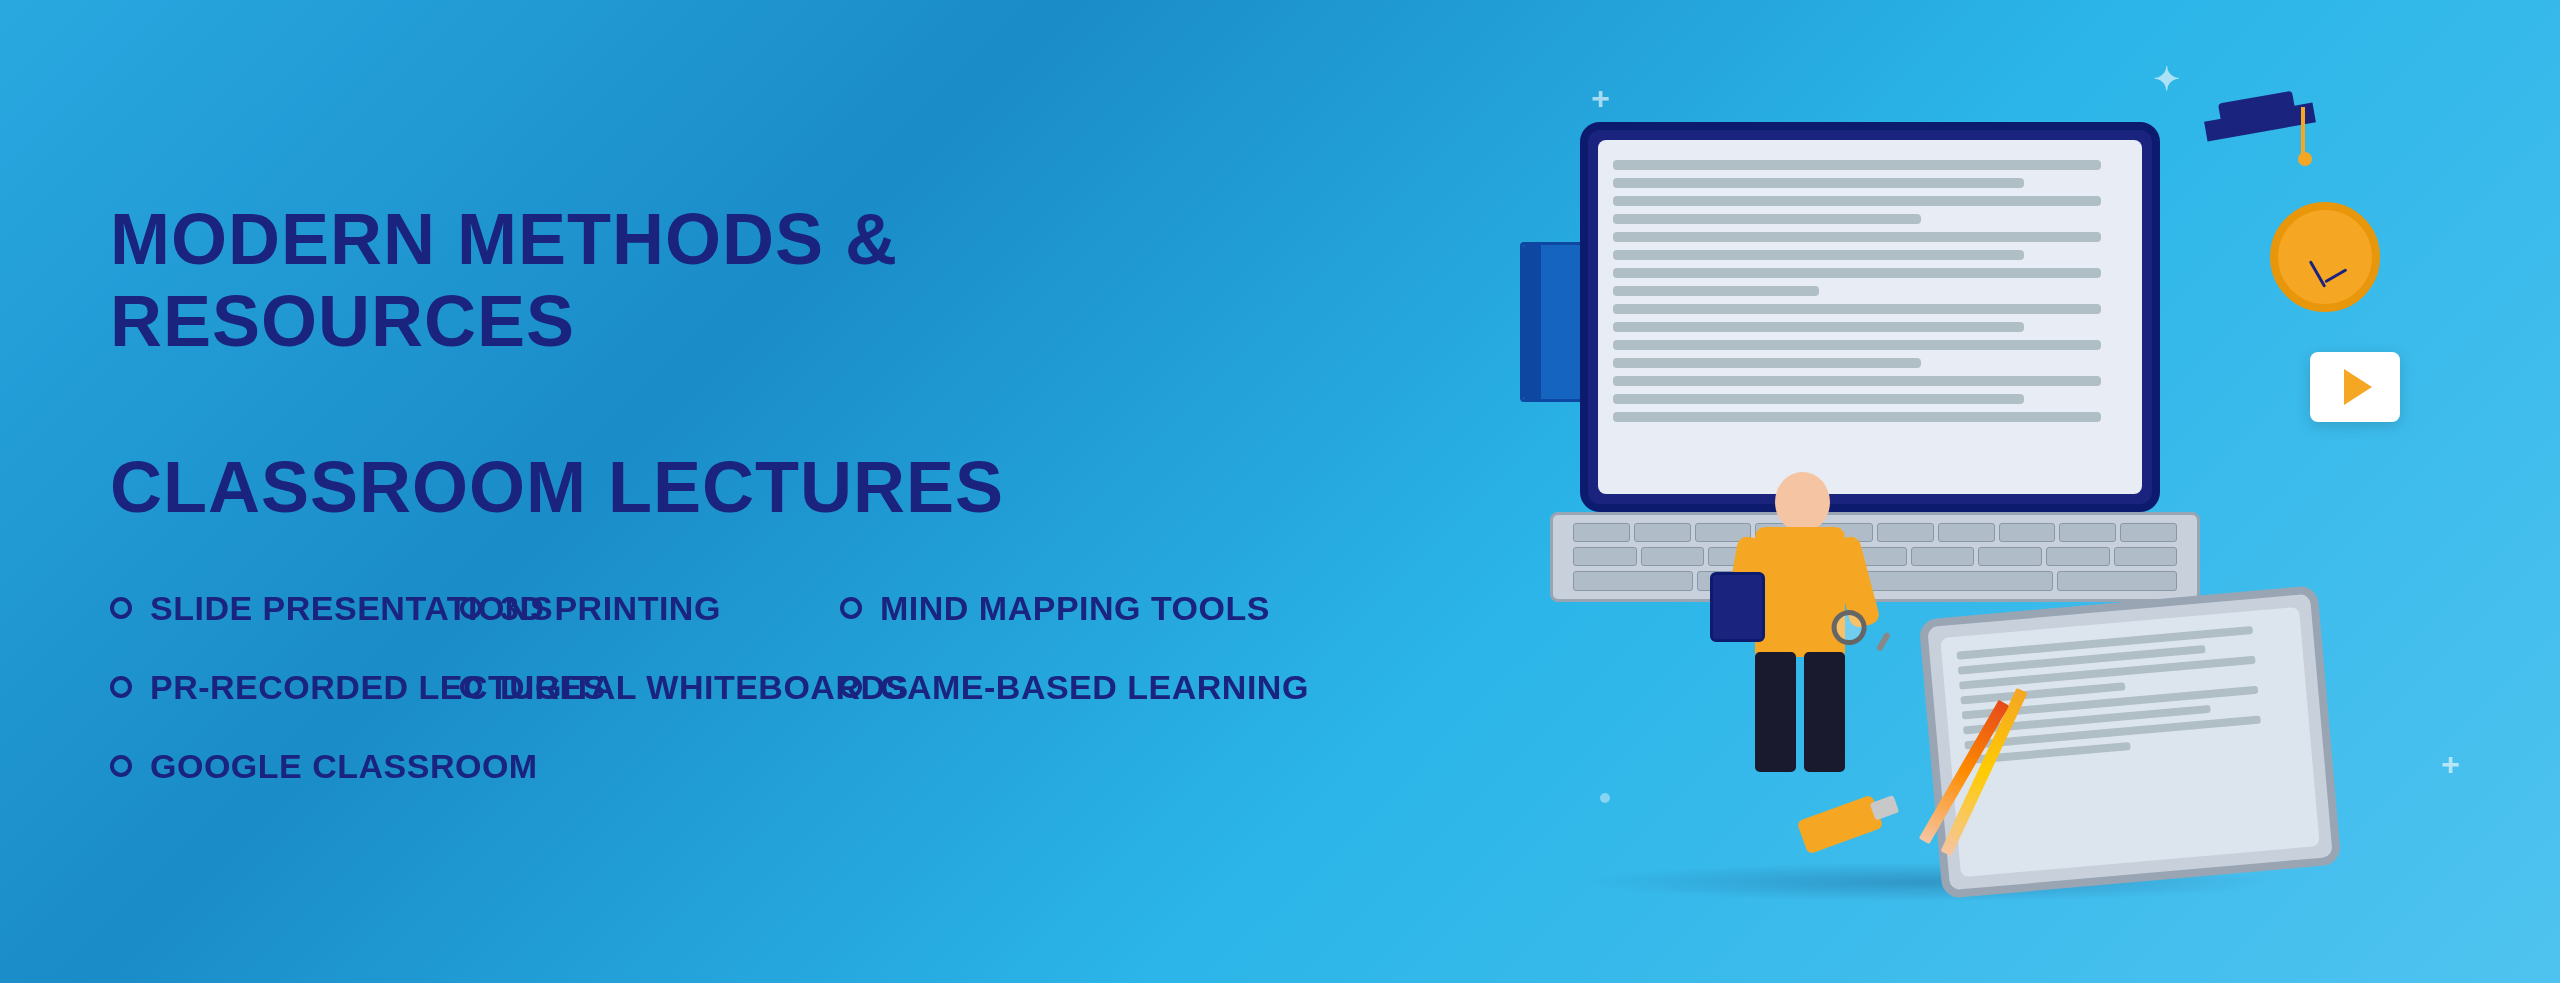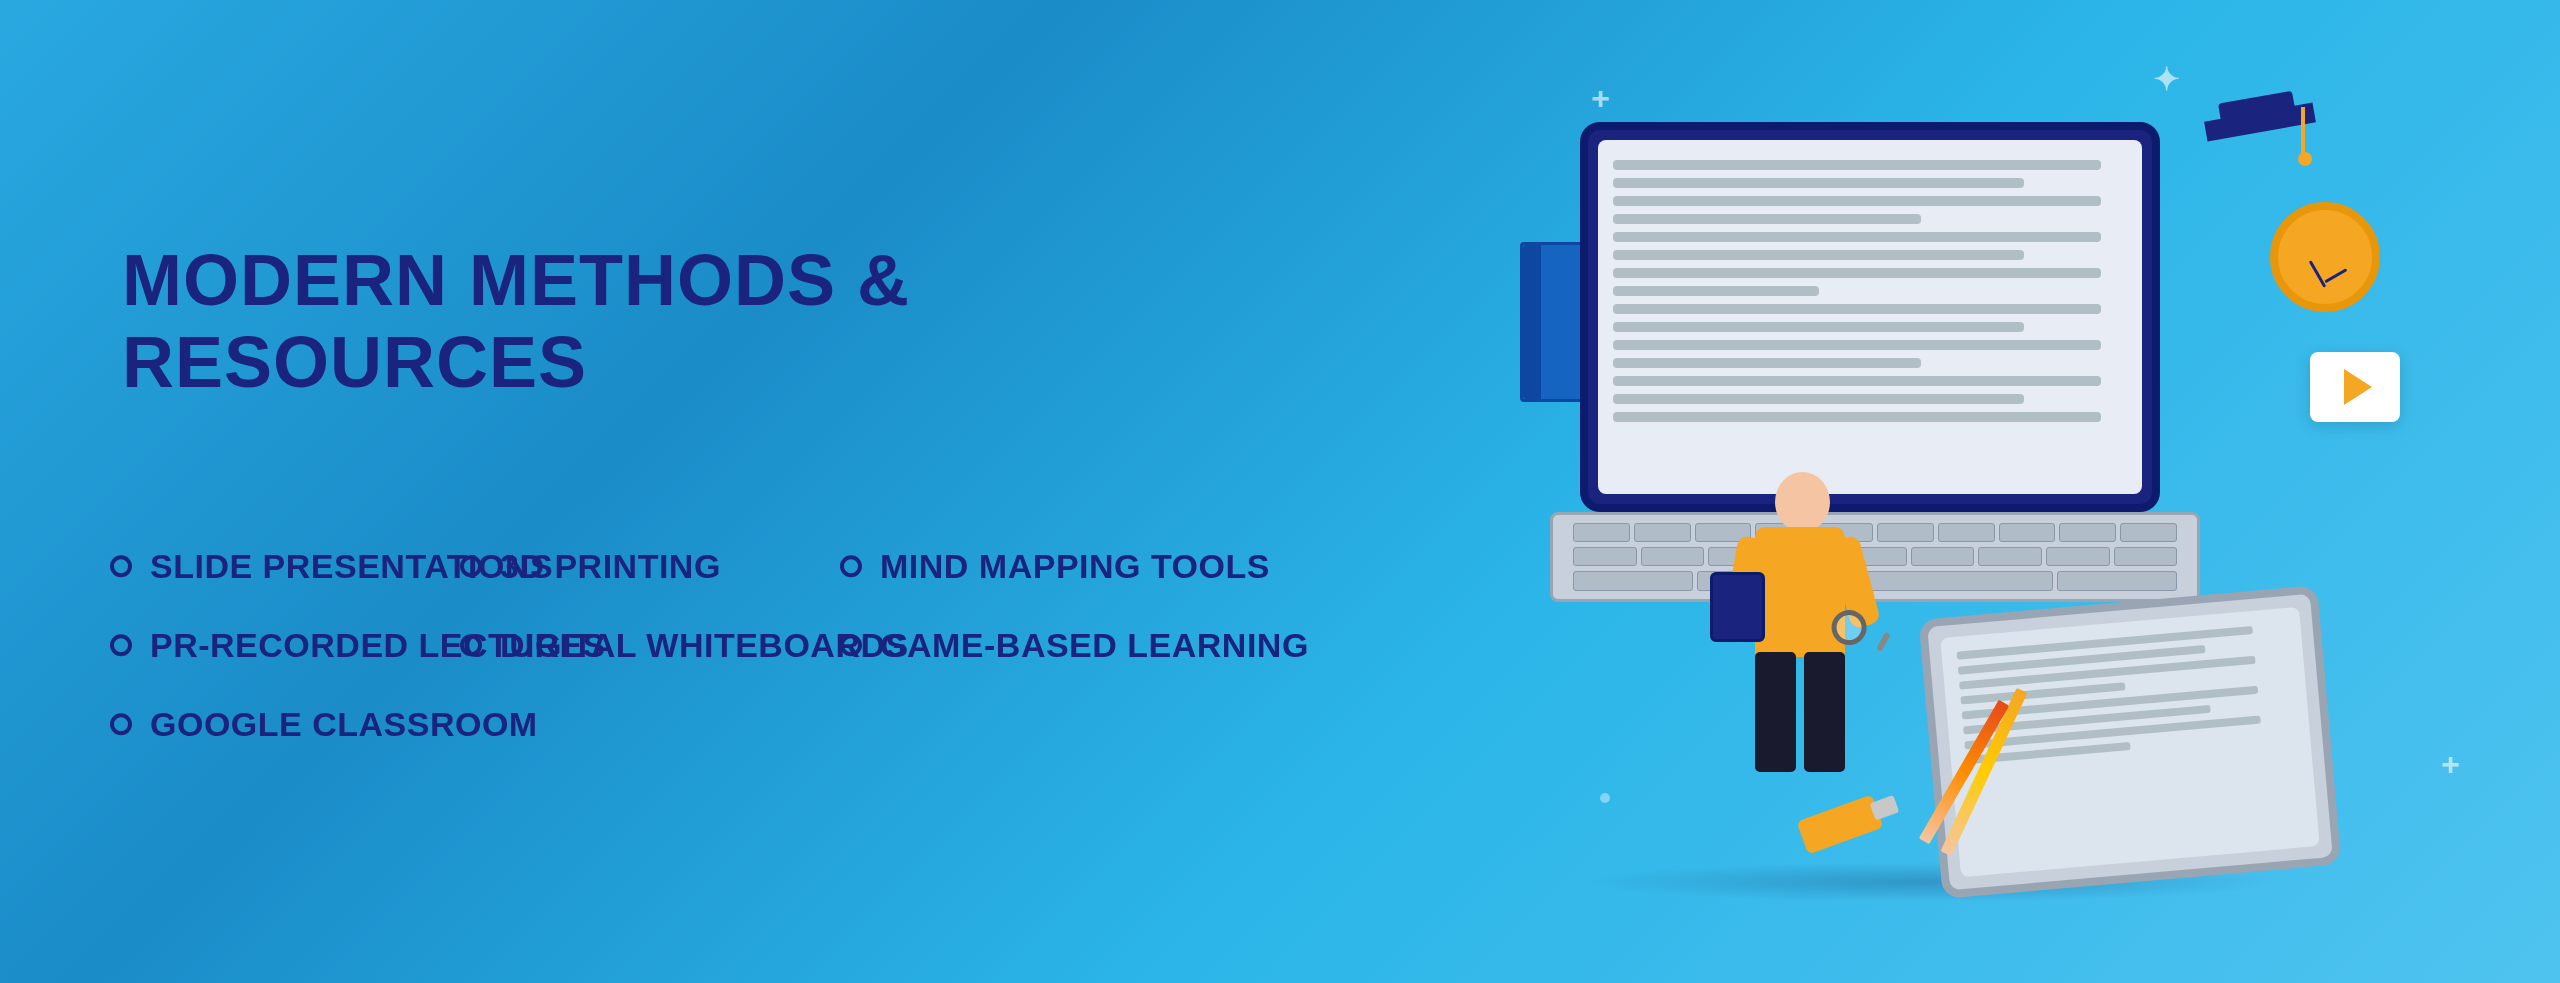--- a/index.html
+++ b/index.html
@@ -35,21 +35,20 @@
     .main-title {
       font-family: 'Arial Black', 'Arial Bold', Arial, sans-serif;
       font-weight: 900;
       font-size: 72px;
       line-height: 1.15;
       color: #1a237e;
       text-transform: uppercase;
       margin-bottom: 60px;
       max-width: 900px;
       letter-spacing: 1px;
-      margin-left: 12px;
     }
 
     .bullet-list {
       display: grid;
       grid-template-columns: 350px 380px 380px;
       grid-template-rows: auto auto auto;
       row-gap: 40px;
       column-gap: 0px;
     }
 
@@ -611,20 +610,21 @@
   <div class="deco-circle" style="top: 200px; right: 450px; width: 20px; height: 20px;"></div>
   <div class="deco-dot" style="top: 350px; right: 900px; width: 12px; height: 12px;"></div>
   <div class="deco-dot" style="top: 150px; right: 700px; width: 8px; height: 8px;"></div>
   <div class="deco-dot" style="bottom: 180px; right: 950px; width: 10px; height: 10px;"></div>
 
   <div class="left-content">
 
     <h1 class="main-title">
       <span>MODERN METHODS &amp; RESOURCES</span><br>
       <br>
+      <span>CLASSROOM LECTURES</span>
     </h1>
 
     <div class="bullet-list">
 
       <div class="bullet-item">
         <div class="bullet-circle"></div>
         <span class="bullet-text">SLIDE PRESENTATIONS</span>
       </div>
 
       <div class="bullet-item">

